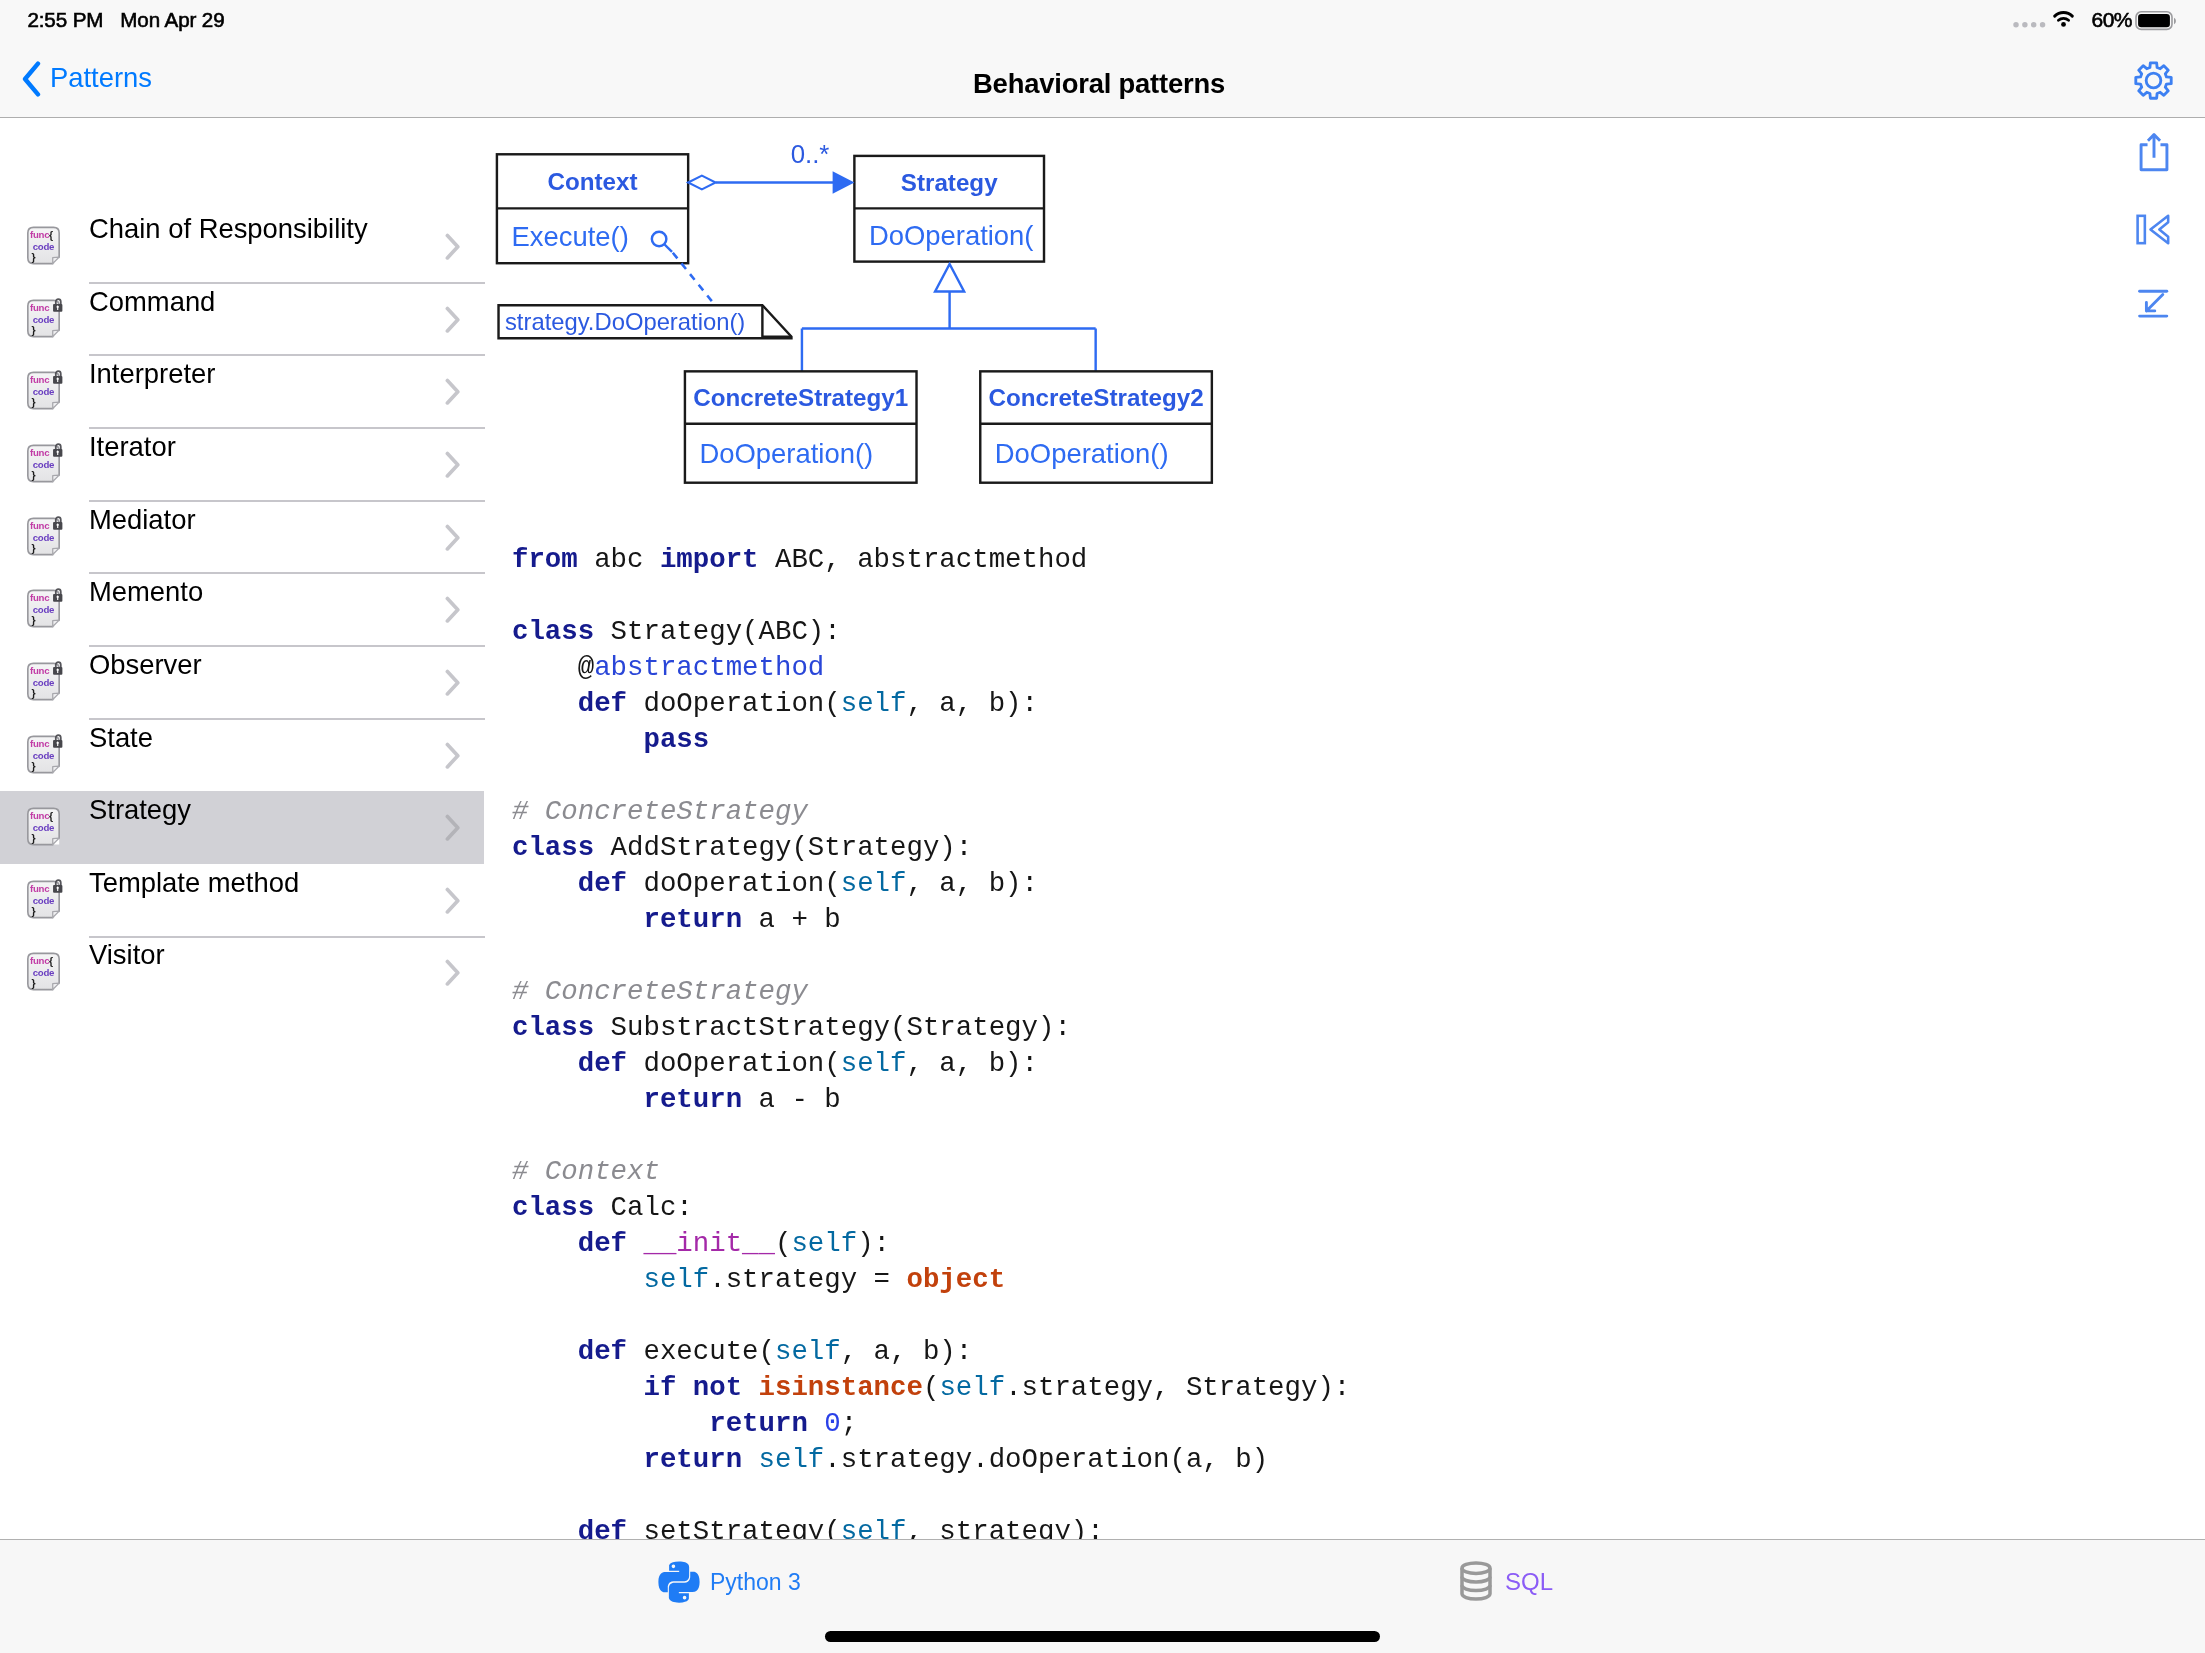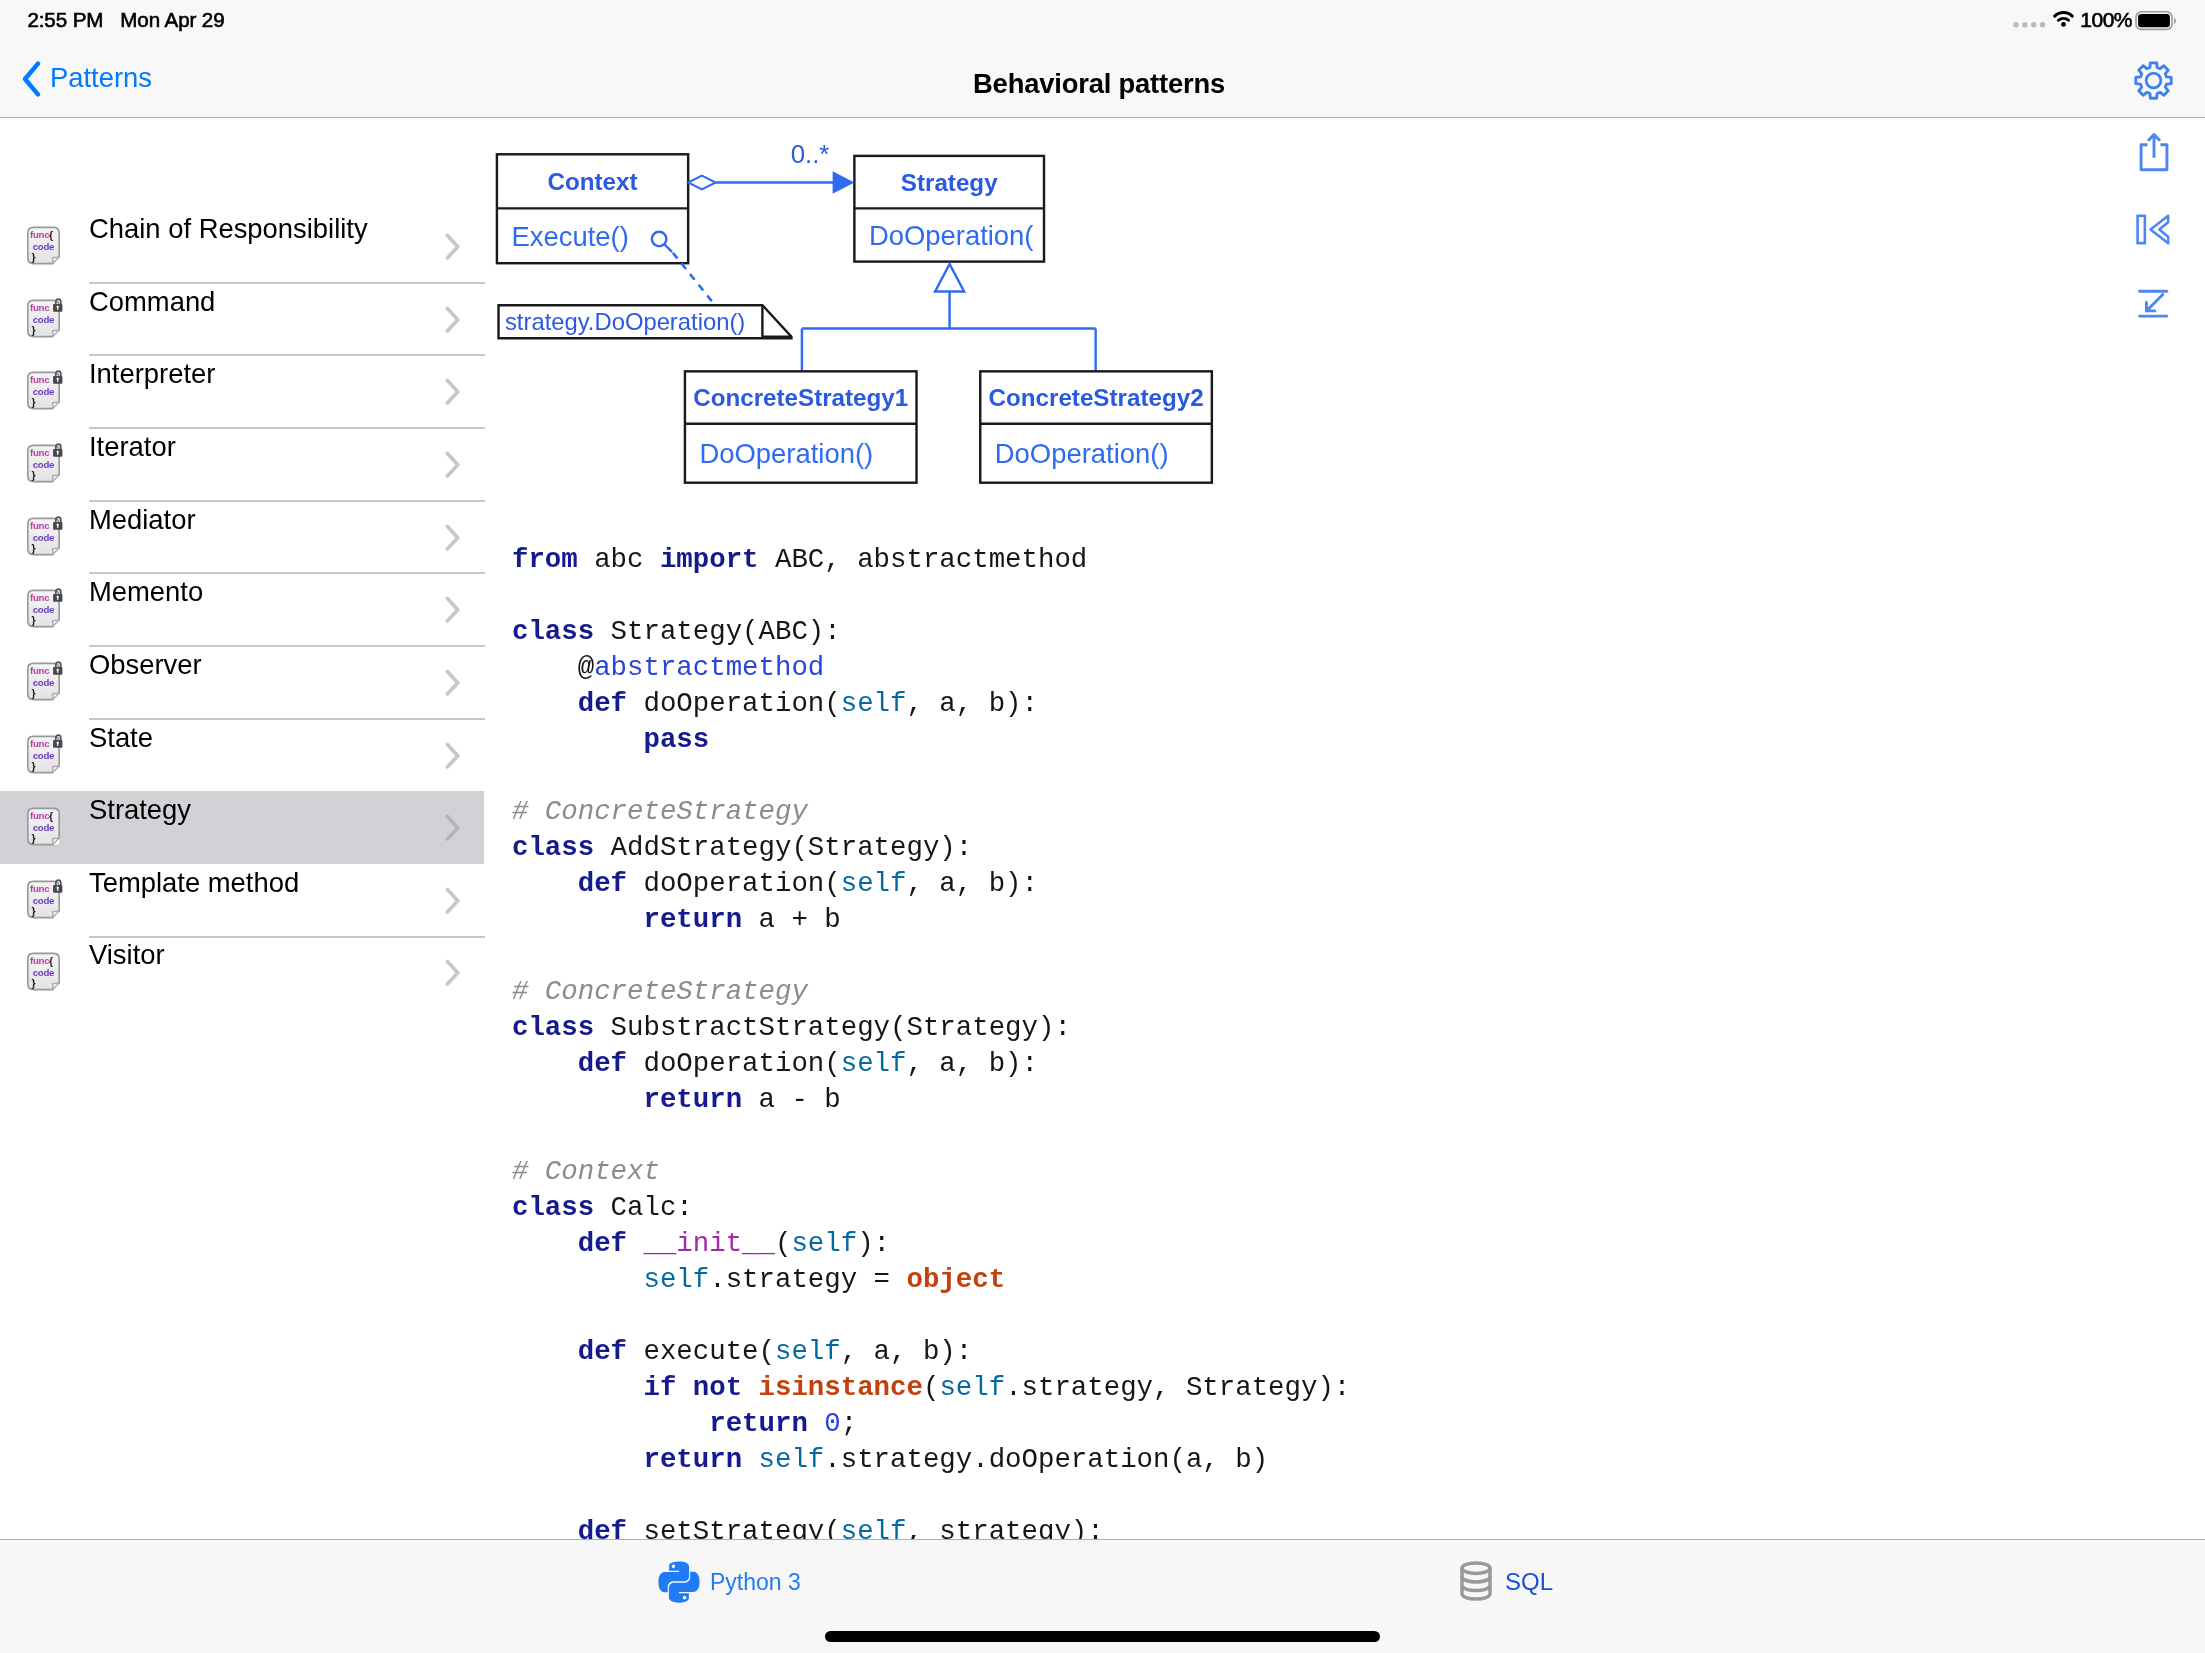--- a/index.html
+++ b/index.html
@@ -25,41 +25,41 @@
 pre.code .k{color:#151b8d;font-weight:bold;}
 pre.code .b{color:#c2410c;font-weight:bold;}
 pre.code .n{color:#2a41e8;}
 pre.code .d{color:#2946d8;}
 pre.code .s{color:#0369a1;}
 pre.code .m{color:#a429a8;}
 pre.code .c{color:#8b8b90;font-style:italic;}
 
 .tabbar{position:absolute;left:0;top:1539px;width:2205px;height:114px;background:#f7f7f7;border-top:1.6px solid #b0b0b0;box-sizing:border-box;}
 .pylbl{position:absolute;left:710px;top:1582px;transform:translateY(-50%);font-size:23px;color:#1f7cf5;}
-.sqllbl{position:absolute;left:1505px;top:1582px;transform:translateY(-50%);font-size:24px;color:#1d4ed8;}
+.sqllbl{position:absolute;left:1505px;top:1582px;transform:translateY(-50%);font-size:24px;color:#8b5cf6;}
 .homebar{position:absolute;left:825px;top:1631px;width:555px;height:10.5px;border-radius:5.7px;background:#000;}
 </style></head>
 <body>
 <div class="screen">
 
 <div class="topbar"></div>
 <div class="time">2:55 PM&nbsp;&nbsp;&nbsp;Mon Apr 29</div>
 
 <svg class="abs" style="left:2012px;top:19.4px" width="37" height="11.3" viewBox="0 0 46 14">
  <circle cx="5" cy="7" r="3.4" fill="#bababf"></circle>
       <circle cx="16" cy="7" r="3.4" fill="#bababf"></circle>
  <circle cx="27" cy="7" r="3.4" fill="#bababf"></circle>
       <circle cx="38" cy="7" r="3.4" fill="#bababf"></circle>
 </svg>
 <svg class="abs" style="left:2053px;top:11.3px" width="21" height="16" viewBox="0 0 26 20">
  <path d="M2 6.4 A15.5 15.5 0 0 1 24 6.4" fill="none" stroke="#000" stroke-width="3.6" stroke-linecap="round"></path>
  <path d="M6.7 11.6 A9.5 9.5 0 0 1 19.3 11.6" fill="none" stroke="#000" stroke-width="3.6" stroke-linecap="round"></path>
  <circle cx="13" cy="16.8" r="3.0" fill="#000"></circle>
 </svg>
-<div class="time" style="left:auto;right:73px;top:8px;font-size:21px;letter-spacing:-0.5px;">100%</div>
+<div class="time" style="left:auto;right:73px;top:8px;font-size:21px;letter-spacing:-0.5px;">60%</div>
 <svg class="abs" style="left:2135px;top:10.5px" width="42" height="20" viewBox="0 0 52 25">
  <rect x="1" y="1" width="45" height="22" rx="6.5" fill="none" stroke="#9b9b9e" stroke-width="2"></rect>
  <rect x="3.6" y="3.6" width="39.8" height="16.8" rx="4" fill="#000"></rect>
  <path d="M48.5 8.5 A 4.5 4.5 0 0 1 48.5 16.5 Z" fill="#9b9b9e"></path>
 </svg>
 
 <svg class="abs" style="left:21px;top:61px" width="21" height="36" viewBox="0 0 26 44">
  <path d="M21 3 L5 22 L21 41" fill="none" stroke="#007aff" stroke-width="5.5" stroke-linecap="round" stroke-linejoin="round"></path>
 </svg>
 <div class="backlbl">Patterns</div>

